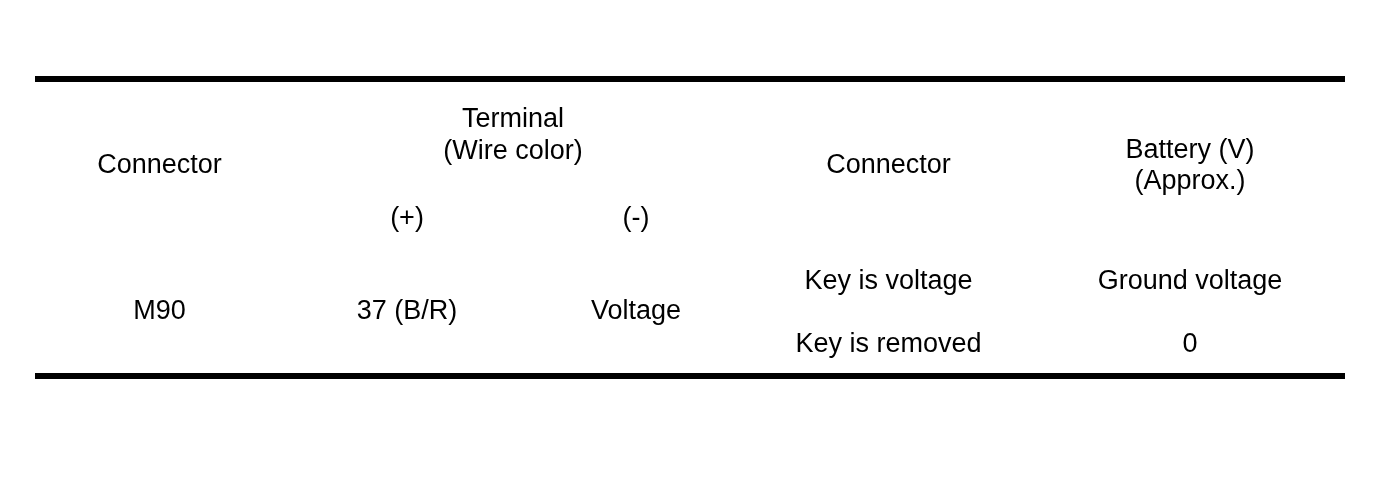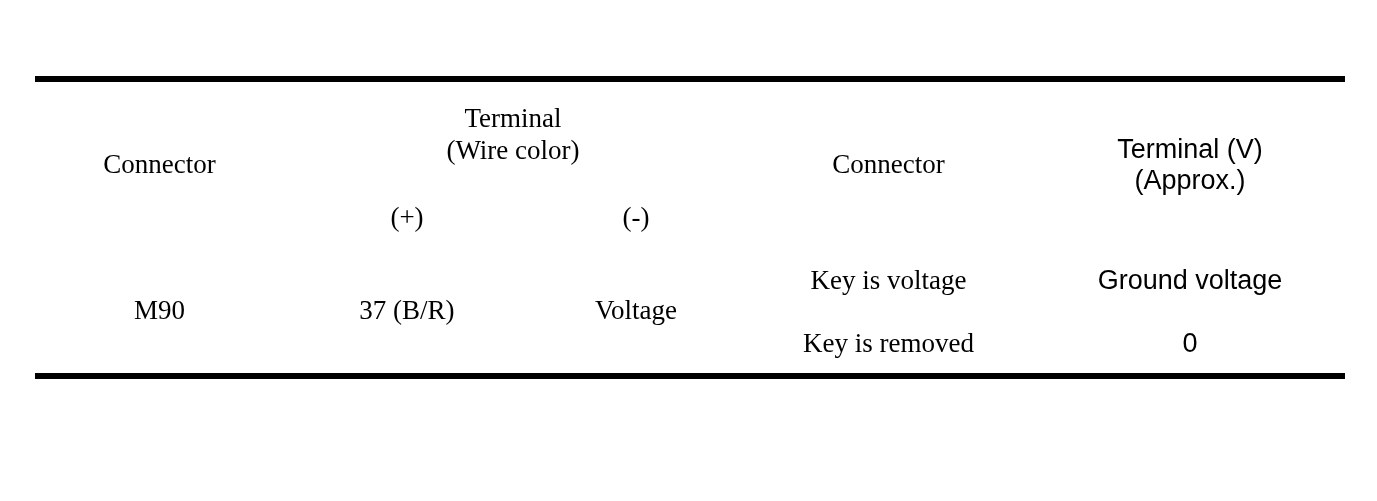--- a/index.html
+++ b/index.html
@@ -47,21 +47,21 @@
     border: 0;
     padding: 0 6px;
     text-align: center;
     vertical-align: middle;
     font-weight: normal;
     font-size: 27px;
     line-height: 1.16;
     color: #000;
     background: #fff;
   }
-  .vr  { border-right: 3px solid #000; font-family: Liberation Serif, serif; }
+  .vr  { border-right: 3px solid #000; }
 
   
   .hb-mid  { border-bottom: 4px solid #000; }   
   .hb-sub  { border-bottom: 3px solid #000; }   
   .hb-row  { border-bottom: 3px solid #000; }   
 
   
   .r-head-top  { height: 108px; }
   .r-head-sub  { height: 61px;  }
   .r-body-1    { height: 66px;  }
@@ -97,21 +97,21 @@
 
       <thead>
         <tr class="r-head-top">
           <th rowspan="2" class="vr hb-mid">Connector</th>
           <th colspan="2" class="hb-sub vr">
             <span class="two-line">Terminal
 (Wire color)</span>
           </th>
           <th rowspan="2" class="vr hb-mid">Connector</th>
           <th rowspan="2" class="hb-mid">
-            <span class="two-line">Terminal (V)
+            <span class="two-line">Battery (V)
 (Approx.)</span>
           </th>
         </tr>
         <tr class="r-head-sub">
           <th class="vr hb-mid">(+)</th>
           <th class="vr hb-mid">(-)</th>
         </tr>
       </thead>
 
       <tbody>

